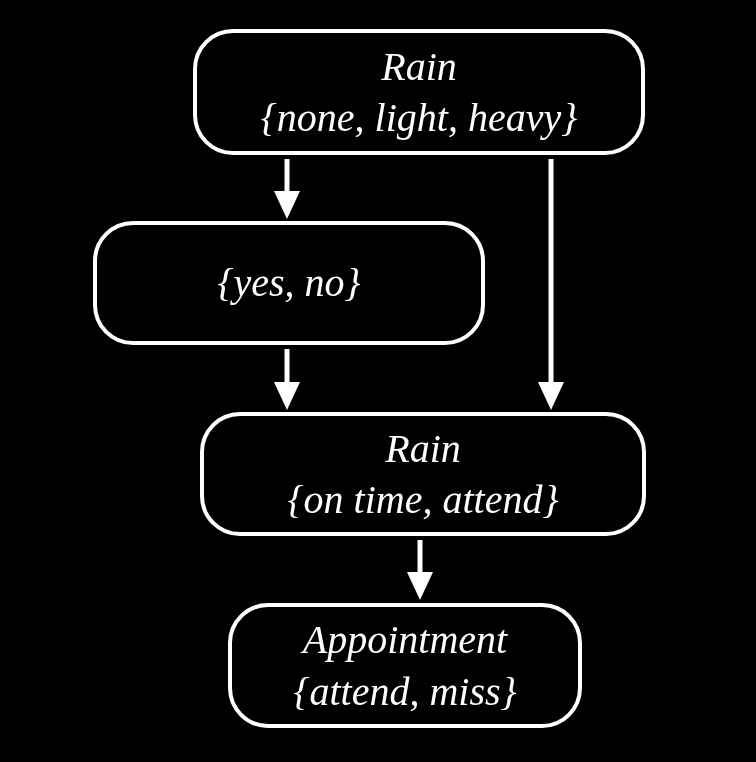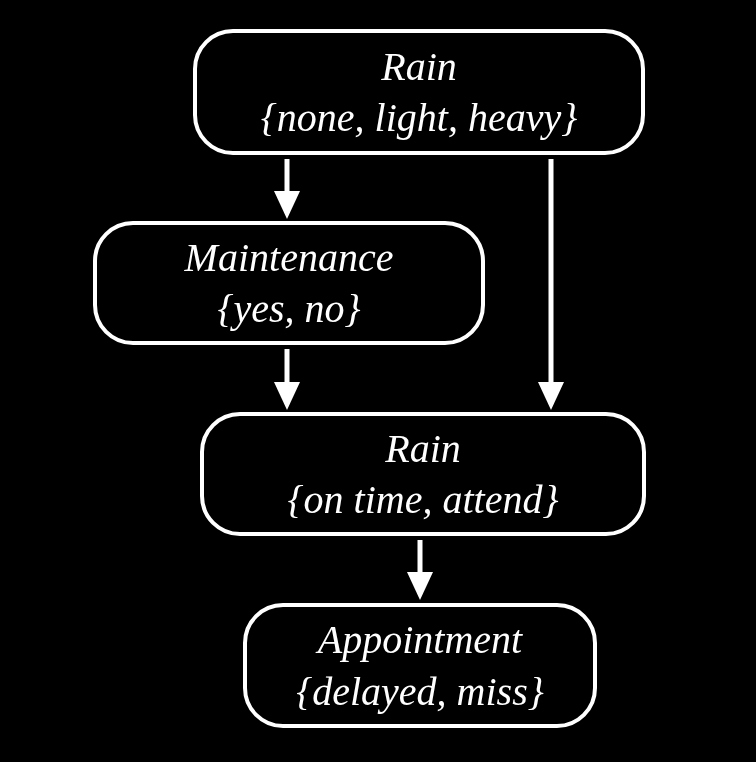--- a/index.html
+++ b/index.html
@@ -44,21 +44,21 @@
     left: 0;
     top: 0;
     width: 756px;
     height: 762px;
     pointer-events: none;
   }
   
   #node-rain        { left: 193px; top: 29px;  width: 452px; height: 126px; }
   #node-maintenance { left: 93px;  top: 221px; width: 392px; height: 124px; }
   #node-train       { left: 200px; top: 412px; width: 446px; height: 124px; }
-  #node-appointment { left: 243px; top: 603px; width: 354px; height: 125px; }
+  #node-appointment { left: 228px; top: 603px; width: 354px; height: 125px; }
 </style>
 </head>
 <body>
 
 <div class="canvas">
 
   <svg class="edges-layer" width="756" height="762" viewBox="0 0 756 762" xmlns="http://www.w3.org/2000/svg">
 
     <g>
       <line x1="287" y1="159" x2="287" y2="193" stroke="#ffffff" stroke-width="5"></line>
@@ -80,27 +80,26 @@
       <polygon points="407,572 433,572 420,600" fill="#ffffff"></polygon>
     </g>
   </svg>
 
   <div class="node" id="node-rain">
     <div class="node-title">Rain</div>
     <div class="node-values">{none, light, heavy}</div>
   </div>
 
   <div class="node" id="node-maintenance">
-    <div class="node-title">Maintenance</div>
     <div class="node-values">{yes, no}</div>
   </div>
 
   <div class="node" id="node-train">
     <div class="node-title">Rain</div>
     <div class="node-values">{on time, attend}</div>
   </div>
 
   <div class="node" id="node-appointment">
     <div class="node-title">Appointment</div>
-    <div class="node-values">{delayed, miss}</div>
+    <div class="node-values">{attend, miss}</div>
   </div>
 
 </div>
 
 </body></html>

